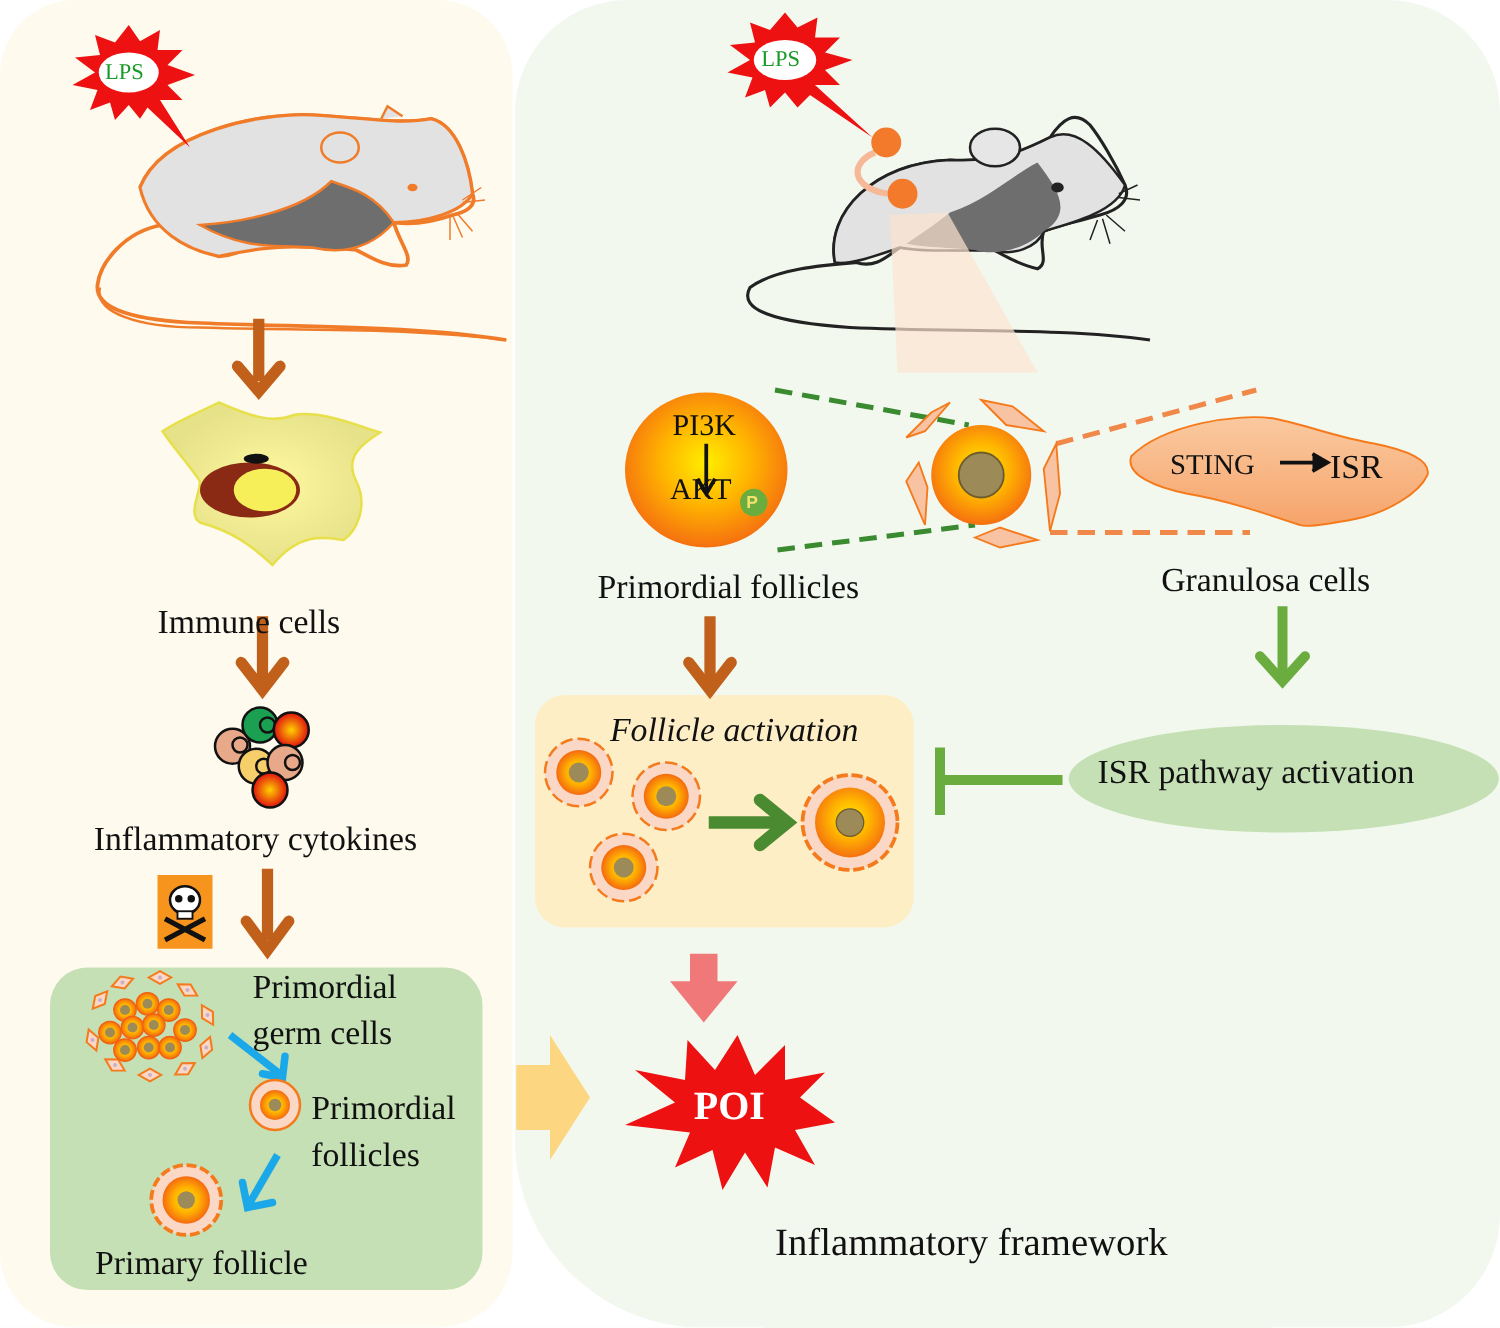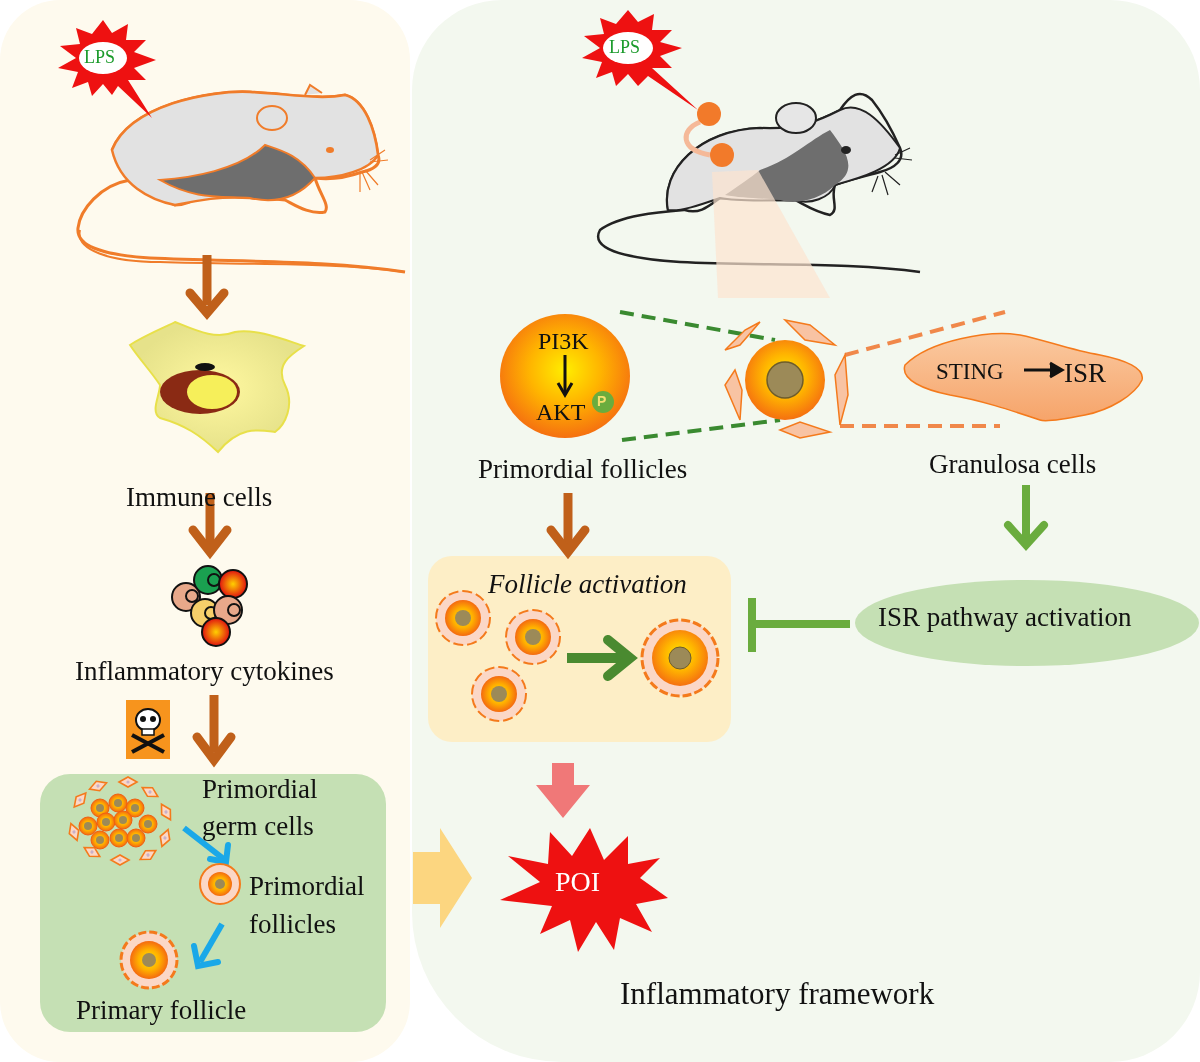--- a/index.html
+++ b/index.html
@@ -271,24 +271,24 @@
 
 <div class="lbl" style="left:126px;top:458px;margin-top:26px;">Immune cells</div>
 <div class="lbl" style="left:75px;top:658px;">Inflammatory cytokines</div>
 <div class="lbl" style="left:202px;top:776px;">Primordial</div>
 <div class="lbl" style="left:202px;top:813px;">germ cells</div>
 <div class="lbl" style="left:249px;top:873px;">Primordial</div>
 <div class="lbl" style="left:249px;top:911px;">follicles</div>
 <div class="lbl" style="left:76px;top:997px;">Primary follicle</div>
 
 <div class="lbl" style="left:538px;top:329px;font-size:24px;">PI3K</div>
-<div class="lbl" style="left:536px;top:400px;font-size:24px;">AKT</div>
+<div class="lbl" style="left:536px;top:380px;font-size:24px;">AKT</div>
 <div class="lbl" style="left:597px;top:394px;font-size:14px;font-weight:bold;color:#f5e070;font-family:'Liberation Sans',sans-serif;">P</div>
 
 <div class="lbl" style="left:936px;top:360px;font-size:23px;">STING</div>
 <div class="lbl" style="left:1064px;top:360px;font-size:27px;">ISR</div>
 
 <div class="lbl" style="left:478px;top:456px;">Primordial follicles</div>
 <div class="lbl" style="left:929px;top:451px;">Granulosa cells</div>
 <div class="lbl" style="left:488px;top:571px;font-style:italic;">Follicle activation</div>
 <div class="lbl" style="left:878px;top:604px;">ISR pathway activation</div>
-<div class="lbl" style="left:555px;top:868px;color:#ffffff;font-size:28px;">POI</div>
+<div class="lbl" style="left:555px;top:868px;color:#ffffff;font-size:32px;font-weight:bold;">POI</div>
 <div class="lbl" style="left:620px;top:978px;font-size:31px;">Inflammatory framework</div>
 
 </body></html>

